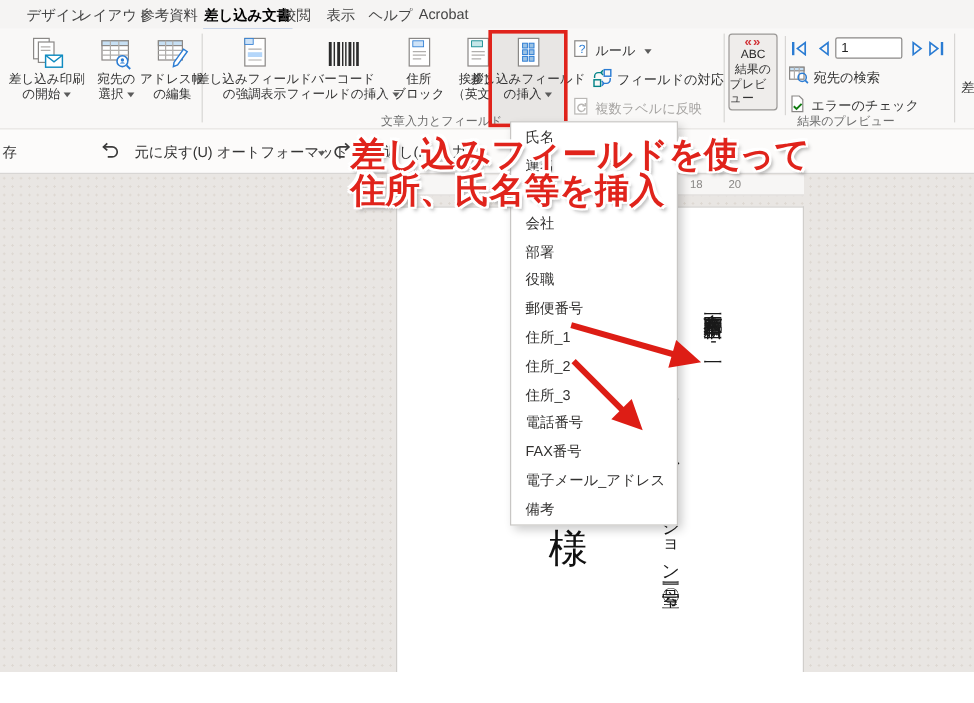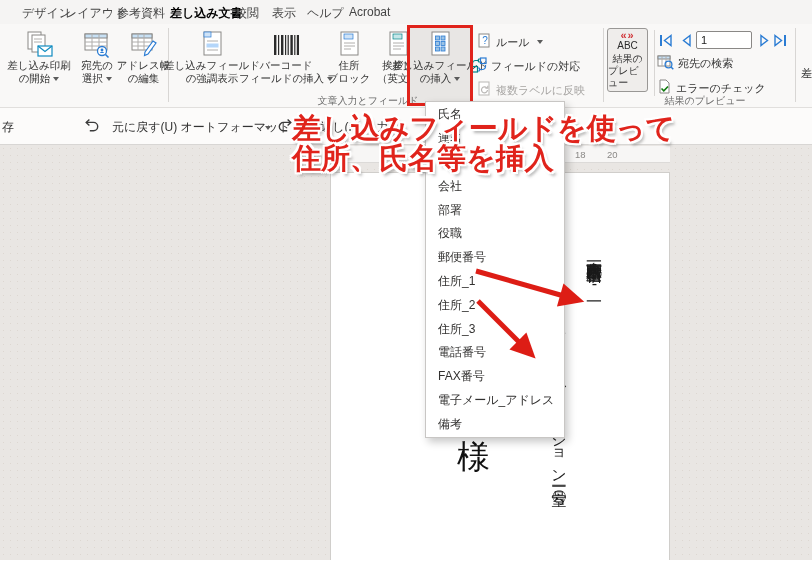--- a/index.html
+++ b/index.html
@@ -11,21 +11,21 @@
   .tabbar { position:absolute; left:0; top:0; width:812px; height:24px; background:#f5f4f3; }
   .tab { position:absolute; top:3px; font-size:12px; color:#454545; padding:2px 2px 4px; cursor:default; white-space:nowrap; }
   .tab.active { color:#000000; font-weight:bold; }
   .tab.active::after { content:""; position:absolute; left:0; right:0; bottom:-1px; height:3px; background:var(--blue); border-radius:2px; }
 
   
   .ribbon { position:absolute; left:0; top:24px; width:812px; height:84px; background:#f9f8f7; border-bottom:1px solid #e1dfdd; }
   .vdiv { position:absolute; top:4px; width:1px; height:74px; background:#d8d6d4; }
   .bigbtn { position:absolute; top:2px; height:78px; display:flex; flex-direction:column; align-items:center; font-size:10.5px; color:#333; text-align:center; }
   .bigbtn .ic { height:34px; display:flex; align-items:flex-end; justify-content:center; padding-top:4px; }
-  .bigbtn .l { line-height:13px; white-space:nowrap;font-family:Liberation Mono, monospace; }
+  .bigbtn .l { line-height:13px; white-space:nowrap; }
   .smallbtn { position:absolute; display:flex; align-items:center; gap:4px; font-size:11px; color:#333; white-space:nowrap; }
   .smallbtn.disabled { color:#a6a4a2; }
   .grouplabel { position:absolute; top:70px; font-size:10px; color:#6b6b6b; white-space:nowrap; text-align:center; }
   .caret { display:inline-block; width:0; height:0; border-left:3.5px solid transparent; border-right:3.5px solid transparent; border-top:4px solid #5b5b5b; margin-left:3px; vertical-align:middle; }
   .preview-toggle { position:absolute; left:607px; top:4px; width:41px; height:64px; border:1px solid #99979  5; border:1px solid #999795; border-radius:3px; background:#efedeb; display:flex; flex-direction:column; align-items:center; justify-content:center; font-size:10px; color:#333; line-height:12px; }
   .pv-chev { color:#d13438; font-weight:bold; font-size:11px; line-height:9px; letter-spacing:1px; }
   .pv-abc { font-size:10px; color:#2b2b2b; line-height:11px; margin-bottom:2px; }
   .recinput { position:absolute; left:696px; top:7px; width:56px; height:18px; border:1px solid #8a8886; border-radius:2px; font-size:11px; padding:0 4px; background:#fff; color:#222; }
   .navbtn { position:absolute; top:8px; width:16px; height:16px; display:flex; align-items:center; justify-content:center; }
 
@@ -197,21 +197,21 @@
     <div class="smallbtn" style="left:477px;top:9px">
       <span>
         <svg width="15" height="16" viewBox="0 0 15 16">
             <rect x="2" y="1" width="10" height="13" fill="#fff" stroke="#8a8886"></rect>
             <text x="8" y="11" font-size="10" fill="#2b7cd3" text-anchor="middle" font-family="sans-serif">?</text>
           </svg>
       </span>
       <span>ルール</span>
       <i class="caret"></i>
     </div>
-    <div class="smallbtn" style="left:471px;top:33px">
+    <div class="smallbtn" style="left:494px;top:33px">
       <span>
         <svg width="16" height="16" viewBox="0 0 16 16">
             <rect x="9.5" y="1" width="5.5" height="5.5" fill="none" stroke="#2b7cd3" stroke-width="1.2"></rect>
             <rect x="1" y="9.5" width="5.5" height="5.5" fill="none" stroke="#038387" stroke-width="1.2"></rect>
             <path d="M8 3.5 H4.5 a3 3 0 0 0 -3 3 V8" fill="none" stroke="#038387" stroke-width="1.2"></path>
             <path d="M8 12.5 h3.5 a3 3 0 0 0 3 -3 V8" fill="none" stroke="#2b7cd3" stroke-width="1.2"></path>
             <path d="M8.5 1.5 L6.8 3.5 L8.5 5.5" fill="none" stroke="#038387" stroke-width="1.2"></path>
             <path d="M7.5 10.5 L9.2 12.5 L7.5 14.5" fill="none" stroke="#2b7cd3" stroke-width="1.2"></path>
           </svg>
       </span>

